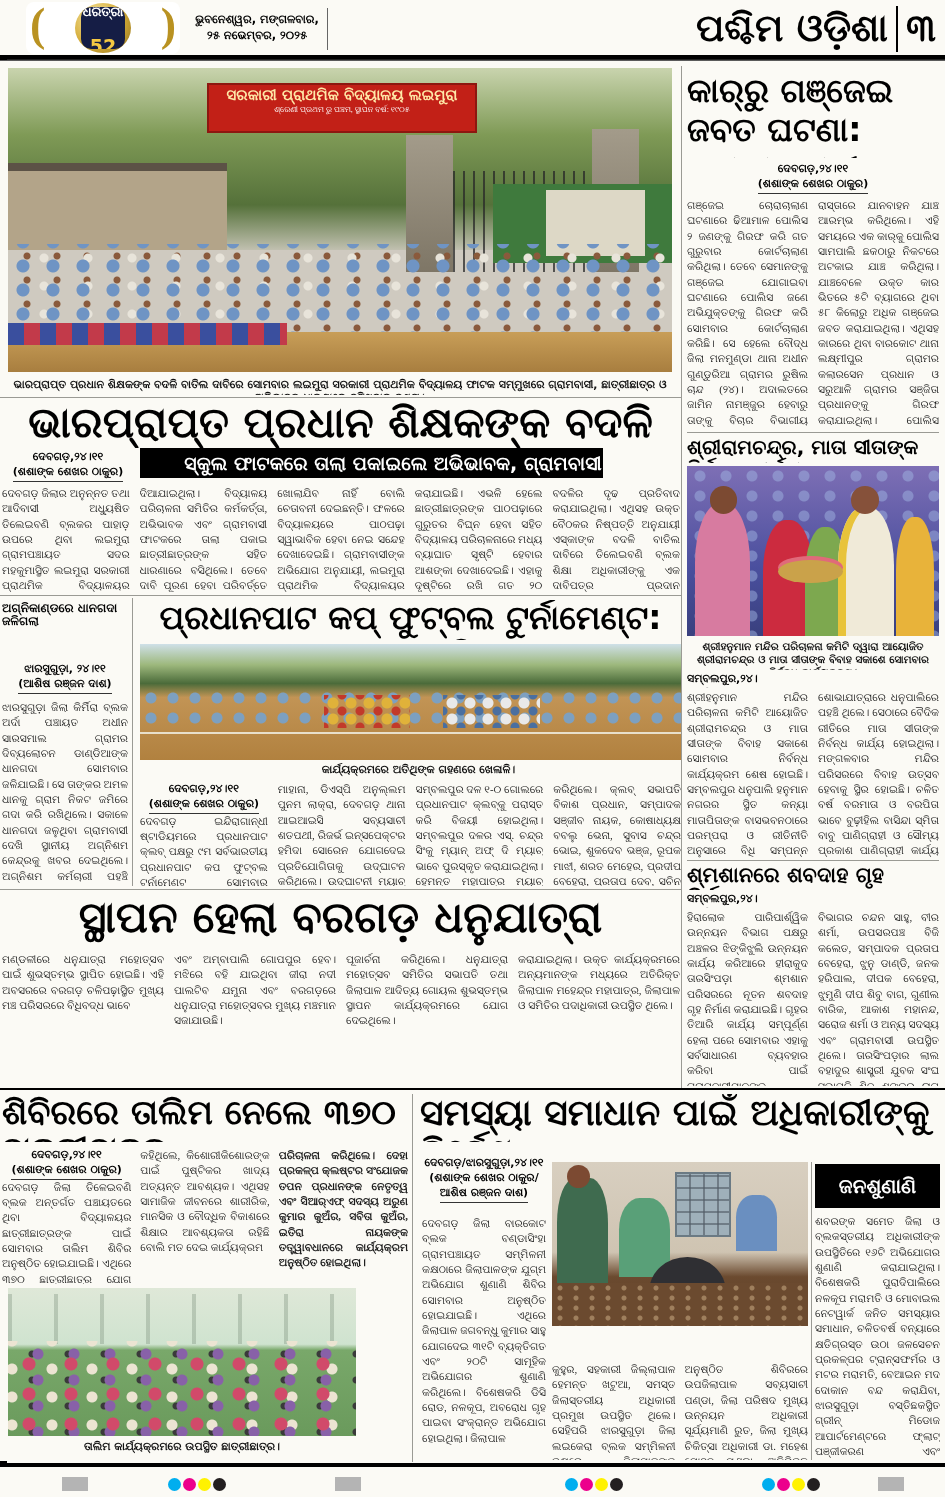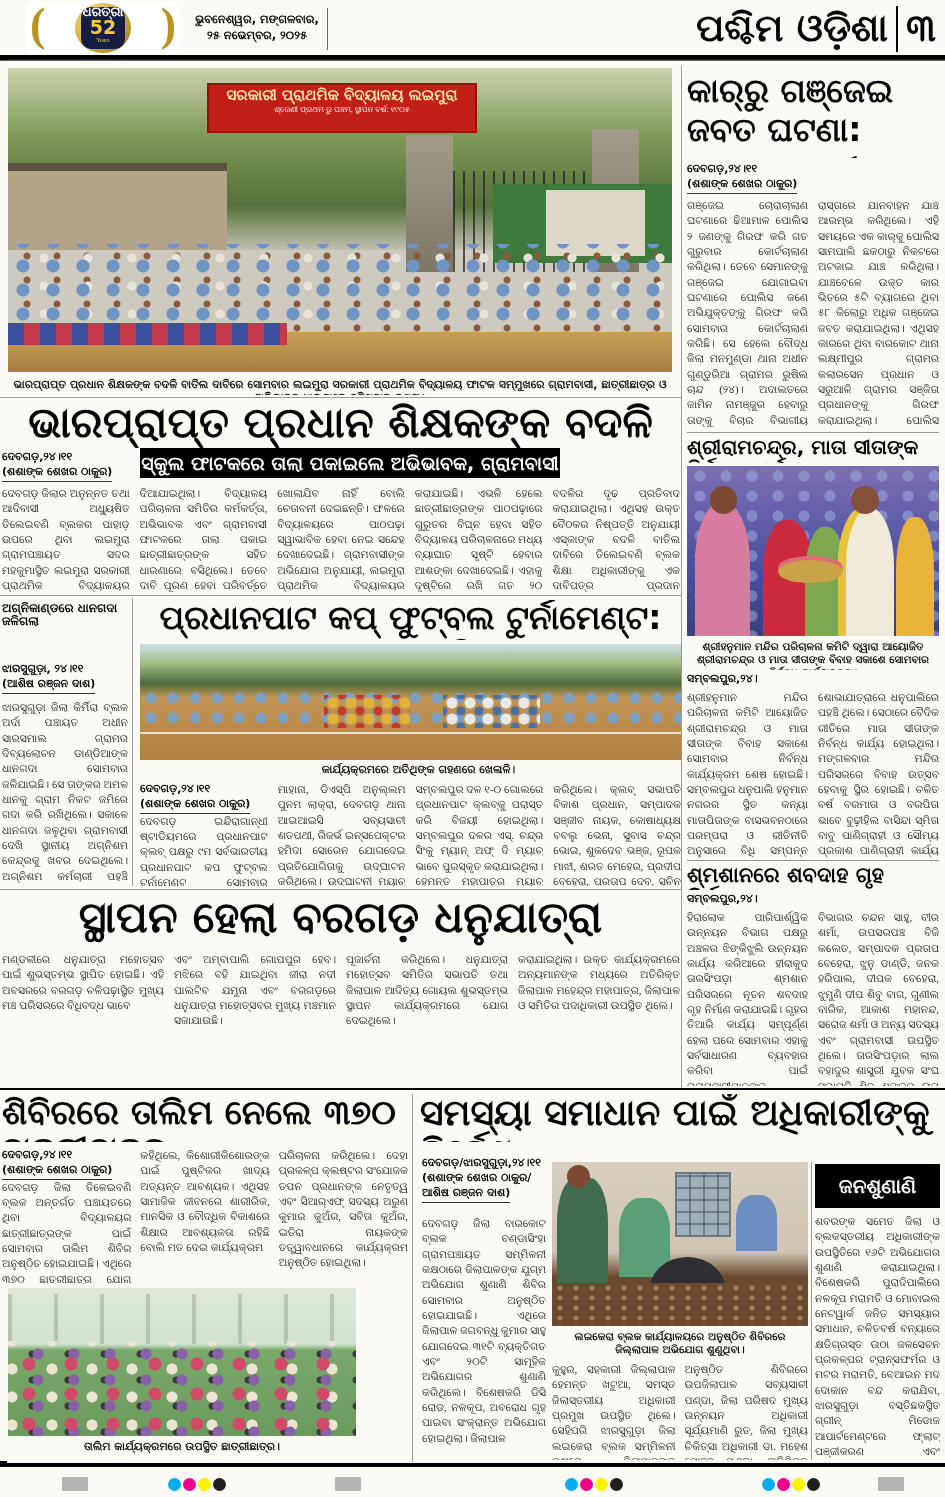--- a/index.html
+++ b/index.html
@@ -1,21 +1,21 @@
 <!DOCTYPE html>
 <html><head>
 <meta charset="utf-8">
 <style>
   html,body{margin:0;padding:0;background:#e8e6e0;}
   .page{position:relative;width:945px;height:1497px;margin:0 auto;background:#fbfaf5;
         font-family:"Liberation Serif",serif;color:#1c1c1c;overflow:hidden;}
   .abs{position:absolute;}
   .hl{font-family:"DejaVu Sans",sans-serif;font-weight:700;color:#000;overflow:hidden;line-height:1.08;}
   .col{font-size:10.8px;line-height:1.42;text-align:justify;overflow:hidden;color:#1b1b1b;}
-  .byline{font-size:11px;font-weight:700;line-height:1.35;color:#000;
+  .byline{font-size:11px;font-weight:700;text-align:center;line-height:1.35;color:#000;
           font-family:"DejaVu Sans",sans-serif;overflow:hidden;}
   .byline .rep{display:inline-block;border-bottom:1px solid #333;padding-bottom:1px;}
   .cap{font-size:11px;font-weight:600;text-align:center;color:#111;overflow:hidden;
        font-family:"DejaVu Sans",sans-serif;}
   .kicker{background:#000;color:#fff;text-align:center;font-family:"DejaVu Sans",sans-serif;
           font-weight:700;overflow:hidden;}
   .rule-h{background:#9a9a94;height:1px;}
   .rule-hb{background:#000;}
   .rule-v{background:#9a9a94;width:1px;}
   .photo{overflow:hidden;background:#cfcac0;}
@@ -26,21 +26,21 @@
 <body>
 
 <div class="page">
 
   <div class="abs" style="left:26px;top:2px;width:154px;height:52px;background:#fff;border-radius:8px;">
     <span class="abs" style="left:4px;top:-4px;font-size:46px;color:#b99222;font-weight:700;">(</span>
     <span class="abs" style="right:4px;top:-4px;font-size:46px;color:#b99222;font-weight:700;">)</span>
     <div class="abs" style="left:49px;top:1px;width:56px;height:50px;border-radius:50%;background:radial-gradient(circle at 35% 30%,#f7e6a0,#d4ab37 55%,#8a6d1d);">
       <div class="abs" style="left:6px;top:4px;width:44px;height:42px;border-radius:10px;background:#151d45;text-align:center;overflow:hidden;">
         <div style="font-size:13px;color:#fff;font-weight:700;line-height:10px;font-family:'DejaVu Sans',sans-serif;">ଧରିତ୍ରୀ</div>
-        <div style="font-size:19px;color:#f5c842;font-weight:800;line-height:20px;font-family:'DejaVu Sans',sans-serif;">52</div>
+        <div style="font-size:19px;color:#f5c842;font-weight:800;line-height:20px;font-family:'DejaVu Sans',sans-serif;margin-top:19px;">52</div>
         <div style="font-size:6px;color:#f5c842;line-height:7px;">Years</div>
       </div>
     </div>
   </div>
   <div class="abs byline" style="left:192px;top:12px;width:130px;height:36px;text-align:center;font-size:11.5px;">
     <div>ଭୁବନେଶ୍ୱର, ମଙ୍ଗଳବାର,</div>
     <div>୨୫ ନଭେମ୍ବର, ୨୦୨୫</div>
   </div>
   <div class="abs" style="left:327px;top:8px;width:1px;height:42px;background:#666;"></div>
   <div class="abs hl" style="left:600px;top:8px;width:288px;height:46px;font-size:38px;text-align:right;">ପଶ୍ଚିମ ଓଡ଼ିଶା</div>
@@ -66,21 +66,21 @@
     <div class="abs" style="left:0;bottom:9%;width:42%;height:7%;background:repeating-linear-gradient(90deg,#3a4f9e 0 16px,#c23a4a 16px 32px);"></div>
   </div>
   <div class="abs cap" style="left:8px;top:378px;width:664px;height:17px;">ଭାରପ୍ରାପ୍ତ ପ୍ରଧାନ ଶିକ୍ଷକଙ୍କ ବଦଳି ବାତିଲ ଦାବିରେ ସୋମବାର ଲଇମୁରା ସରକାରୀ ପ୍ରାଥମିକ ବିଦ୍ୟାଳୟ ଫାଟକ ସମ୍ମୁଖରେ ଗ୍ରାମବାସୀ, ଛାତ୍ରୀଛାତ୍ର ଓ ଅଭିଭାବକ ଧାରଣାରେ ବସିଥିବାର ଦୃଶ୍ୟ।</div>
   <div class="abs rule-h" style="left:0;top:397px;width:681px;"></div>
 
   <div class="abs hl" style="left:0;top:400px;width:681px;height:48px;font-size:42px;text-align:center;">ଭାରପ୍ରାପ୍ତ ପ୍ରଧାନ ଶିକ୍ଷକଙ୍କ ବଦଳି ବାତିଲ ଦାବିରେ ଧାରଣା</div>
   <div class="abs byline" style="left:2px;top:450px;width:132px;height:32px;">
     <div>ଦେବଗଡ଼,୨୪।୧୧</div>
     <div class="rep">(ଶଶାଙ୍କ ଶେଖର ଠାକୁର)</div>
   </div>
-  <div class="abs kicker" style="left:140px;top:448px;width:420px;height:30px;font-size:19px;line-height:30px;">ସ୍କୁଲ ଫାଟକରେ ତାଲା ପକାଇଲେ ଅଭିଭାବକ, ଗ୍ରାମବାସୀ</div>
+  <div class="abs kicker" style="left:140px;top:448px;width:420px;height:30px;font-size:19px;line-height:30px;padding-left:43px;">ସ୍କୁଲ ଫାଟକରେ ତାଲା ପକାଇଲେ ଅଭିଭାବକ, ଗ୍ରାମବାସୀ</div>
   <div class="abs" style="left:2px;top:486px;width:678px;height:106px;display:flex;gap:10px;">
     <div class="col" style="flex:1;">ଦେବଗଡ଼ ଜିଲାର ଅନୁନ୍ନତ ତଥା ଆଦିବାସୀ ଅଧ୍ୟୁଷିତ ତିଲେଇବଣି ବ୍ଲକର ପାହାଡ଼ ଉପରେ ଥିବା ଲଇମୁରା ଗ୍ରାମପଞ୍ଚାୟତ ସଦର ମହକୁମାସ୍ଥିତ ଲଇମୁରା ସରକାରୀ ପ୍ରାଥମିକ ବିଦ୍ୟାଳୟର ଭାରପ୍ରାପ୍ତ ପ୍ରଧାନ ଶିକ୍ଷକ ସୁବ୍ରତ କିଶୋର ଏସ୍କାଙ୍କ ବଦଳି ବାତିଲ ଦାବିରେ ସୋମବାର ବିଦ୍ୟାଳୟ ଫାଟକରେ ତାଲା ପକାଇ ଧାରଣା</div>
     <div class="col" style="flex:1;">ଦିଆଯାଇଥିଲା। ବିଦ୍ୟାଳୟ ପରିଚାଳନା ସମିତିର କର୍ମକର୍ତ୍ତା, ଅଭିଭାବକ ଏବଂ ଗ୍ରାମବାସୀ ଫାଟକରେ ତାଲା ପକାଇ ଛାତ୍ରୀଛାତ୍ରଙ୍କ ସହିତ ଧାରଣାରେ ବସିଥିଲେ। ତେବେ ଦାବି ପୂରଣ ହେବା ପରିବର୍ତ୍ତେ ଧାରଣାସ୍ଥଳକୁ ଶିକ୍ଷା ବିଭାଗର କୌଣସି ଅଧିକାରୀ/କର୍ମଚାରୀ ଆସି ନ ଥିବାରୁ ମଙ୍ଗଳବାର ମଧ୍ୟ ଧାରଣା ଜାରି ରହିବ। ଦାବି ପୂରଣ ନ ହେବା ପର୍ଯ୍ୟନ୍ତ ସ୍କୁଲ ଫାଟକରୁ ତାଲା</div>
     <div class="col" style="flex:1;">ଖୋଲାଯିବ ନାହିଁ ବୋଲି ଚେତାବନୀ ଦେଇଛନ୍ତି। ଫଳରେ ବିଦ୍ୟାଳୟରେ ପାଠପଢ଼ା ସ୍ୱାଭାବିକ ହେବା ନେଇ ସନ୍ଦେହ ଦେଖାଦେଇଛି। ଗ୍ରାମବାସୀଙ୍କ ଅଭିଯୋଗ ଅନୁଯାୟୀ, ଲଇମୁରା ପ୍ରାଥମିକ ବିଦ୍ୟାଳୟର ଭାରପ୍ରାପ୍ତ ପ୍ରଧାନ ଶିକ୍ଷକ ଏସ୍କାଙ୍କୁ ବ୍ଲକ ଶିକ୍ଷା ଅଧିକାରୀଙ୍କ ପତ୍ରସଂଖ୍ୟା (୨୮୬୨/୧୯।୧୧।୨୦୨୫)ରେ ଲଇମୁରା ପ୍ରାଥମିକ ବିଦ୍ୟାଳୟକୁ ବଦଳି</div>
     <div class="col" style="flex:1;">କରାଯାଇଛି। ଏଭଳି ହେଲେ ଛାତ୍ରୀଛାତ୍ରଙ୍କ ପାଠପଢ଼ାରେ ଗୁରୁତର ବିଘ୍ନ ହେବା ସହିତ ବିଦ୍ୟାଳୟ ପରିଚାଳନାରେ ମଧ୍ୟ ବ୍ୟାଘାତ ସୃଷ୍ଟି ହେବାର ଆଶଙ୍କା ଦେଖାଦେଇଛି। ଏହାକୁ ଦୃଷ୍ଟିରେ ରଖି ଗତ ୨୦ ତାରିଖରେ ବିଦ୍ୟାଳୟ ପରିସରରେ ବିଦ୍ୟାଳୟ ପରିଚାଳନା ସମିତିର ଆହ୍ୱାନକ୍ରମେ ପରିଚାଳନା ସମିତି ଅଧ୍ୟକ୍ଷ କଳ୍ପନା ରଣାଙ୍କ ଅଧ୍ୟକ୍ଷତାରେ ଅଭିଭାବକ ଓ ଗ୍ରାମବାସୀଙ୍କୁ ନେଇ ଏକ ବୈଠକ</div>
     <div class="col" style="flex:1;">ବଦଳିର ଦୃଢ ପ୍ରତିବାଦ କରାଯାଇଥିଲା। ଏଥିସହ ଉକ୍ତ ବୈଠକର ନିଷ୍ପତ୍ତି ଅନୁଯାୟୀ ଏସ୍କାଙ୍କ ବଦଳି ବାତିଲ ଦାବିରେ ତିଲେଇବଣି ବ୍ଲକ ଶିକ୍ଷା ଅଧିକାରୀଙ୍କୁ ଏକ ଦାବିପତ୍ର ପ୍ରଦାନ କରାଯାଇଥିଲା। ଦାବି ପୂରଣ ନ ହେଲେ ଗ୍ରାମବାସୀ ସ୍କୁଲ ଫାଟକରେ ତାଲା ପକାଇ ଧାରଣା ଦେବେ ବୋଲି ଚେତାବନୀ ଦେଇଥିଲେ। ମାତ୍ର ଦାବି ପୂରଣ ନ ହେବାରୁ ସୋମବାର ସେମାନେ ସ୍କୁଲ ଫାଟକରେ ତାଲା ପକାଇ ଧାରଣାରେ ବସିଥିଲେ।</div>
   </div>
   <div class="abs rule-h" style="left:0;top:595px;width:681px;"></div>
 
   <div class="abs rule-v" style="left:681px;top:66px;height:1022px;"></div>
@@ -171,21 +171,21 @@
   <div class="abs rule-v" style="left:412px;top:1094px;height:368px;"></div>
   <div class="abs" style="left:2px;top:1148px;width:406px;height:136px;display:flex;gap:9px;">
     <div style="flex:1;overflow:hidden;">
       <div class="byline">
         <div>ଦେବଗଡ଼,୨୪।୧୧</div>
         <div class="rep">(ଶଶାଙ୍କ ଶେଖର ଠାକୁର)</div>
       </div>
       <div class="col">ଦେବଗଡ଼ ଜିଲା ତିଳେଇବଣି ବ୍ଲକ ଅନ୍ତର୍ଗତ ପଞ୍ଚାୟତରେ ଥିବା ବିଦ୍ୟାଳୟର ଛାତ୍ରୀଛାତ୍ରଙ୍କ ପାଇଁ ସୋମବାର ତାଲିମ ଶିବିର ଅନୁଷ୍ଠିତ ହୋଇଯାଇଛି। ଏଥିରେ ୩୭୦ ଛାତ୍ରୀଛାତ୍ର ଯୋଗ ଦେଇଥିଲେ। ଅତିଥି ଭାବେ ଯୋଗ ଦେଇ ବକ୍ତାମାନେ</div>
     </div>
     <div class="col" style="flex:1;">କହିଥିଲେ, କିଶୋରୀକିଶୋରଙ୍କ ପାଇଁ ପୁଷ୍ଟିକର ଖାଦ୍ୟ ଅତ୍ୟନ୍ତ ଆବଶ୍ୟକ। ଏଥିସହ ସାମାଜିକ ଜୀବନରେ ଶାରୀରିକ, ମାନସିକ ଓ ବୌଦ୍ଧିକ ବିକାଶରେ ଶିକ୍ଷାର ଆବଶ୍ୟକତା ରହିଛି ବୋଲି ମତ ଦେଇ କାର୍ଯ୍ୟକ୍ରମ</div>
-    <div class="col" style="flex:1;">ପରିଚାଳନା କରିଥିଲେ। ଦେହା ପ୍ରକଳ୍ପ କ୍ଲଷ୍ଟର ସଂଯୋଜକ ତପନ ପ୍ରଧାନଙ୍କ ନେତୃତ୍ୱ ଏବଂ ସିଆର୍‌ଏଫ୍ ସଦସ୍ୟ ଅରୁଣ କୁମାର କୁଅଁର, ସବିତା କୁଅଁର, ଇତିରା ନାୟକଙ୍କ ତତ୍ତ୍ୱାବଧାନରେ କାର୍ଯ୍ୟକ୍ରମ ଅନୁଷ୍ଠିତ ହୋଇଥିଲା।</div>
+    <div class="col" style="flex:1;font-weight:bold;">ପରିଚାଳନା କରିଥିଲେ। ଦେହା ପ୍ରକଳ୍ପ କ୍ଲଷ୍ଟର ସଂଯୋଜକ ତପନ ପ୍ରଧାନଙ୍କ ନେତୃତ୍ୱ ଏବଂ ସିଆର୍‌ଏଫ୍ ସଦସ୍ୟ ଅରୁଣ କୁମାର କୁଅଁର, ସବିତା କୁଅଁର, ଇତିରା ନାୟକଙ୍କ ତତ୍ତ୍ୱାବଧାନରେ କାର୍ଯ୍ୟକ୍ରମ ଅନୁଷ୍ଠିତ ହୋଇଥିଲା।</div>
   </div>
   <div class="abs photo" style="left:8px;top:1288px;width:348px;height:148px;">
     <div class="abs" style="inset:0;background:linear-gradient(180deg,#dfe8d8 0%,#cfe3cf 38%,#79a86a 42%,#6a9a5c 100%);"></div>
     <div class="abs" style="left:0;top:4%;width:100%;height:34%;background:repeating-linear-gradient(90deg,rgba(120,140,120,.35) 0 4px,transparent 4px 46px);"></div>
     <div class="abs" style="left:0;top:36%;width:100%;height:64%;background-image:radial-gradient(circle,#d14a6a 6px,rgba(209,74,106,0) 7px),radial-gradient(circle,#8861a8 5px,rgba(136,97,168,0) 6px),radial-gradient(circle,#ece4d2 5px,rgba(236,228,210,0) 6px),radial-gradient(circle,#3a3a3a 3px,rgba(58,58,58,0) 4px);background-size:42px 30px,36px 26px,40px 28px,36px 26px;background-position:0 8px,12px 0,24px 14px,6px 0;"></div>
   </div>
   <div class="abs cap" style="left:8px;top:1440px;width:348px;height:16px;">ତାଲିମ କାର୍ଯ୍ୟକ୍ରମରେ ଉପସ୍ଥିତ ଛାତ୍ରୀଛାତ୍ର।</div>
 
   <div class="abs hl" style="left:420px;top:1094px;width:517px;height:48px;font-size:36px;">ସମସ୍ୟା ସମାଧାନ ପାଇଁ ଅଧିକାରୀଙ୍କୁ ନିର୍ଦ୍ଦେଶ</div>
   <div class="abs byline" style="left:422px;top:1156px;width:124px;height:52px;">
@@ -197,21 +197,20 @@
   <div class="abs photo" style="left:552px;top:1162px;width:256px;height:164px;">
     <div class="abs" style="inset:0;background:linear-gradient(180deg,#d8cfc0 0%,#cfc4b2 55%,#6b4a2f 70%,#5a3d26 100%);"></div>
     <div class="abs" style="left:48%;top:6%;width:22%;height:40%;background:#9fb0ba;box-shadow:inset 0 0 0 2px #6b7a84;background-image:repeating-linear-gradient(90deg,rgba(80,90,100,.6) 0 2px,transparent 2px 14px),repeating-linear-gradient(0deg,rgba(80,90,100,.6) 0 2px,transparent 2px 12px);"></div>
     <div class="abs" style="left:2%;top:10%;width:20%;height:78%;background:#3f6b4f;border-radius:35% 35% 0 0;"></div>
     <div class="abs" style="left:6%;top:2%;width:9%;height:14%;background:#7c4a32;border-radius:50%;"></div>
     <div class="abs" style="left:26%;top:22%;width:20%;height:48%;background:#59a078;border-radius:40% 40% 0 0;"></div>
     <div class="abs" style="left:72%;top:20%;width:16%;height:34%;background:#6a8fc0;border-radius:40% 40% 0 0;"></div>
     <div class="abs" style="left:38%;top:58%;width:30%;height:42%;background:#2f2f33;border-radius:50% 50% 0 0;"></div>
     <div class="abs" style="left:0;bottom:0;width:100%;height:26%;background:#6b4a2f;background-image:radial-gradient(circle,rgba(210,180,140,.5) 2px,transparent 3px);background-size:16px 10px;"></div>
   </div>
-  <div class="abs cap" style="left:552px;top:1330px;width:256px;height:28px;font-size:10.5px;">ଲଇକେରା ବ୍ଲକ କାର୍ଯ୍ୟାଳୟରେ ଅନୁଷ୍ଠିତ ଶିବିରରେ ଜିଲ୍ଲାପାଳ ଅଭିଯୋଗ ଶୁଣୁଥିବା।</div>
   <div class="abs" style="left:552px;top:1362px;width:256px;height:98px;display:flex;gap:9px;">
     <div class="col" style="flex:1;">କୁହୁର, ସହକାରୀ ଜିଲ୍ଲାପାଳ ହେମନ୍ତ ଖଟୁଆ, ସମସ୍ତ ଜିଲାସ୍ତରୀୟ ଅଧିକାରୀ ପ୍ରମୁଖ ଉପସ୍ଥିତ ଥିଲେ। ସେହିପରି ଝାରସୁଗୁଡ଼ା ଜିଲା ଲଇକେରା ବ୍ଲକ ସମ୍ମିଳନୀ କକ୍ଷରେ ଜିଲାପାଳଙ୍କ ଅଭିଯୋଗ ଶୁଣାଣି ଶିବିର</div>
     <div class="col" style="flex:1;">ଅନୁଷ୍ଠିତ ଶିବିରରେ ଉପଜିଲାପାଳ ସବ୍ୟସାଚୀ ପଣ୍ଡା, ଜିଲା ପରିଷଦ ମୁଖ୍ୟ ଉନ୍ନୟନ ଅଧିକାରୀ ସୂର୍ଯ୍ୟମାଣି ରୁତ, ଜିଲା ମୁଖ୍ୟ ଚିକିତ୍ସା ଅଧିକାରୀ ଡା. ମହେଶ ମୋହନ ପଣ୍ଡା, ଅତିରିକ୍ତ ଆରକ୍ଷୀ ଅଧୀକ୍ଷକ ଜେମ୍ସ ସମାଦ, ଗୋଷ୍ଠୀ ଉନ୍ନୟନ ଅଧିକାରୀ ଜର୍ଜ ଟୁଡୁ, ତହସିଲଦାର ଦିଲୀପ କୁମାର ମାଝୀ, ସହକାରୀ ଜିଲ୍ଲାପାଳ ମୃତ୍ୟୁଞ୍ଜୟ</div>
   </div>
   <div class="abs rule-v" style="left:811px;top:1162px;height:298px;"></div>
 
   <div class="abs kicker" style="left:815px;top:1164px;width:125px;height:44px;font-size:20px;line-height:44px;">ଜନଶୁଣାଣି ଶିବିର</div>
   <div class="abs col" style="left:815px;top:1214px;width:125px;height:246px;">ଶବରଙ୍କ ସମେତ ଜିଲା ଓ ବ୍ଲକସ୍ତରୀୟ ଅଧିକାରୀଙ୍କ ଉପସ୍ଥିତିରେ ୧୬ଟି ଅଭିଯୋଗର ଶୁଣାଣି କରାଯାଇଥିଲା। ବିଶେଷକରି ପୁରାଦିପାଲିରେ ନଳକୂପ ମରାମତି ଓ ମୋବାଇଲ ନେଟୱାର୍କ ଜନିତ ସମସ୍ୟାର ସମାଧାନ, ଚଳିତବର୍ଷ ବନ୍ୟାରେ କ୍ଷତିଗ୍ରସ୍ତ ଉଠା ଜଳସେଚନ ପ୍ରକଳ୍ପର ଟ୍ରାନ୍ସଫର୍ମର ଓ ମଟର ମରାମତି, ବେଆଇନ ମଦ ଦୋକାନ ବନ୍ଦ କରାଯିବା, ଝାରସୁଗୁଡ଼ା ବସ୍ତିଛକସ୍ଥିତ ଗ୍ରୀନ୍ ମିଡୋଜ ଆପାର୍ଟମେଣ୍ଟରେ ଫ୍ଲାଟ୍ ପଞ୍ଜୀକରଣ ଏବଂ ରକ୍ଷଣାବେକ୍ଷଣ ସମସ୍ୟା ସମ୍ପର୍କିତ ଅଭିଯୋଗ ଶୁଣାଣି କରାଯାଇ ସମାଧାନ ପାଇଁ ଅଧିକାରୀମାନଙ୍କୁ ନିର୍ଦ୍ଦେଶ ଦିଆଯାଇଥିଲା। ପରେ ଜିଲାପାଳ ଏହି ବ୍ଲକ ଅନ୍ତର୍ଗତ ବିଭିନ୍ନ ଅଞ୍ଚଳ ପରିଦର୍ଶନ କରି ବିକାଶମୂଳକ କାର୍ଯ୍ୟର ଅଗ୍ରଗତି ସମ୍ପର୍କରେ ତଦାରଖ କରିଥିଲେ।</div>
 
   <div class="abs rule-hb" style="left:0;top:1463px;width:945px;height:4px;"></div>

